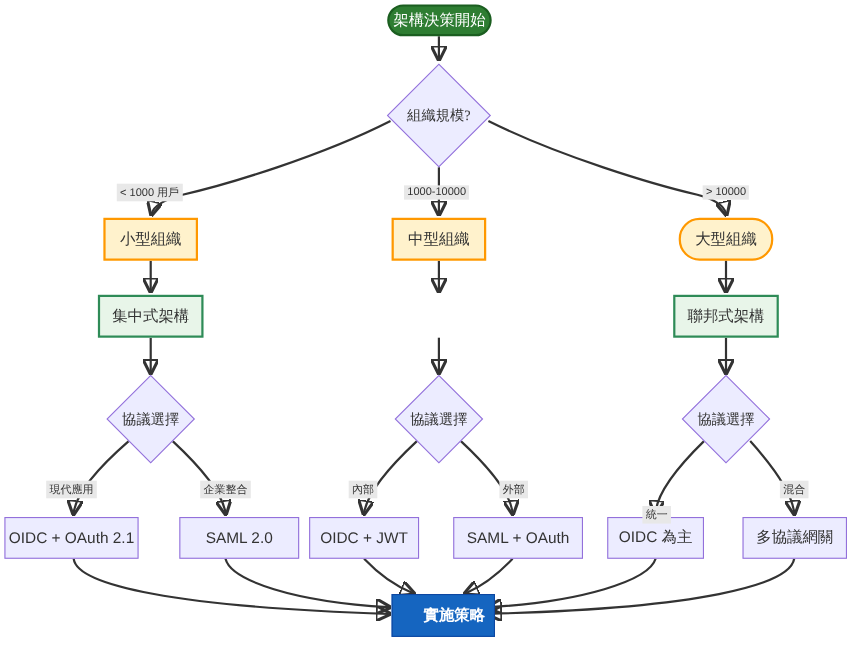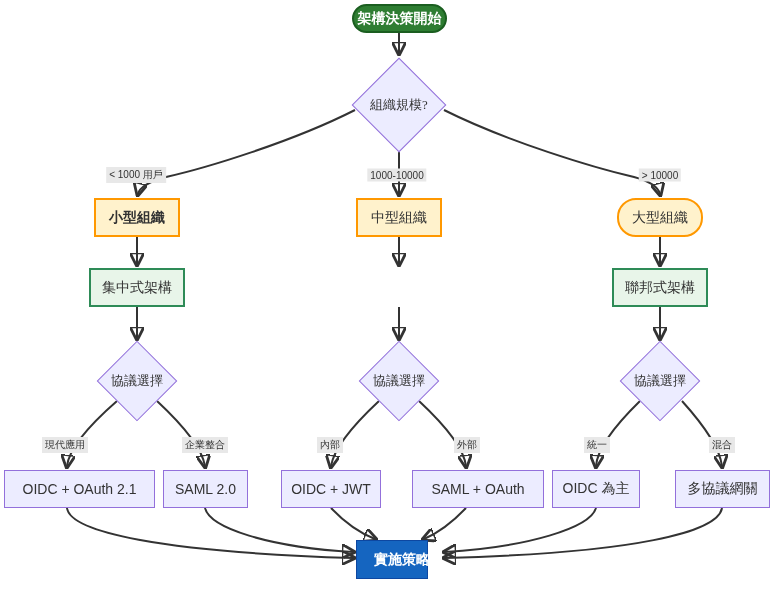--- a/index.html
+++ b/index.html
@@ -30,21 +30,21 @@
     font-size: 14px;
     color: #333333;
     text-align: center;
     white-space: nowrap;
   }
   .stadium {
     background: #2e7d32;
     border: 2px solid #1b5e20;
     border-radius: 15px;
     color: #ffffff;
-    font-weight: bold;
+    font-weight: normal;
   }
   .rect-org {
     background: #fff2cc;
     border: 2px solid #ff9800;
   }
   .rect-arch {
     background: #e8f5e9;
     border: 2px solid #2e8b57;
   }
   .rect-leaf {
@@ -123,21 +123,21 @@
 
   <div class="node diamond diamond-lg" style="left:352px; top:58px; width:94px; height:94px;">
     <span class="shape"></span>
     <span class="lbl">組織規模?</span>
   </div>
 
   <div class="edge-label" style="left:136px; top:175px;">&lt; 1000 用戶</div>
   <div class="edge-label" style="left:397px; top:175px;">1000-10000</div>
   <div class="edge-label" style="left:660px; top:175px;">&gt; 10000</div>
 
-  <div class="node rect-org" style="left:94px; top:198px; width:86px; height:39px;font-weight:bold;">小型組織</div>
+  <div class="node rect-org" style="left:94px; top:198px; width:86px; height:39px;">小型組織</div>
   <div class="node rect-org" style="left:356px; top:198px; width:86px; height:39px;">中型組織</div>
   <div class="node rect-org" style="left:617px; top:198px; width:86px; height:39px;border-radius:19px;">大型組織</div>
 
   <div class="node rect-arch" style="left:89px; top:268px; width:96px; height:39px;">集中式架構</div>
   <div class="node rect-arch" style="left:612px; top:268px; width:96px; height:39px;">聯邦式架構</div>
 
   <div class="node diamond diamond-sm" style="left:97px; top:341px; width:80px; height:80px;">
     <span class="shape"></span>
     <span class="lbl">協議選擇</span>
   </div>
@@ -147,25 +147,25 @@
   </div>
   <div class="node diamond diamond-sm" style="left:620px; top:341px; width:80px; height:80px;">
     <span class="shape"></span>
     <span class="lbl">協議選擇</span>
   </div>
 
   <div class="edge-label" style="left:65px; top:445px;">現代應用</div>
   <div class="edge-label" style="left:205px; top:445px;">企業整合</div>
   <div class="edge-label" style="left:330px; top:445px;">內部</div>
   <div class="edge-label" style="left:467px; top:445px;">外部</div>
-  <div class="edge-label" style="left:597px; top:445px;text-align:right;">統一</div>
+  <div class="edge-label" style="left:597px; top:468px;text-align:right;">統一</div>
   <div class="edge-label" style="left:722px; top:445px;">混合</div>
 
-  <div class="node rect-leaf" style="left:4px; top:470px; width:151px; height:38px;">OIDC + OAuth 2.1</div>
-  <div class="node rect-leaf" style="left:163px; top:470px; width:85px; height:38px;">SAML 2.0</div>
+  <div class="node rect-leaf" style="left:4px; top:470px; width:122px; height:38px;">OIDC + OAuth 2.1</div>
+  <div class="node rect-leaf" style="left:163px; top:470px; width:109px; height:38px;">SAML 2.0</div>
   <div class="node rect-leaf" style="left:281px; top:470px; width:100px; height:38px;">OIDC + JWT</div>
-  <div class="node rect-leaf" style="left:412px; top:470px; width:132px; height:38px;">SAML + OAuth</div>
+  <div class="node rect-leaf" style="left:412px; top:470px; width:118px; height:38px;">SAML + OAuth</div>
   <div class="node rect-leaf" style="left:552px; top:470px; width:88px; height:38px;">OIDC 為主</div>
   <div class="node rect-leaf" style="left:675px; top:470px; width:95px; height:38px;">多協議網關</div>
 
-  <div class="node rect-impl" style="left:356px; top:540px; width:72px; height:39px;padding-left:20px;">實施策略</div>
+  <div class="node rect-impl" style="left:356px; top:540px; width:94px; height:39px;padding-left:20px;">實施策略</div>
 
 </div>
 
 </body></html>

